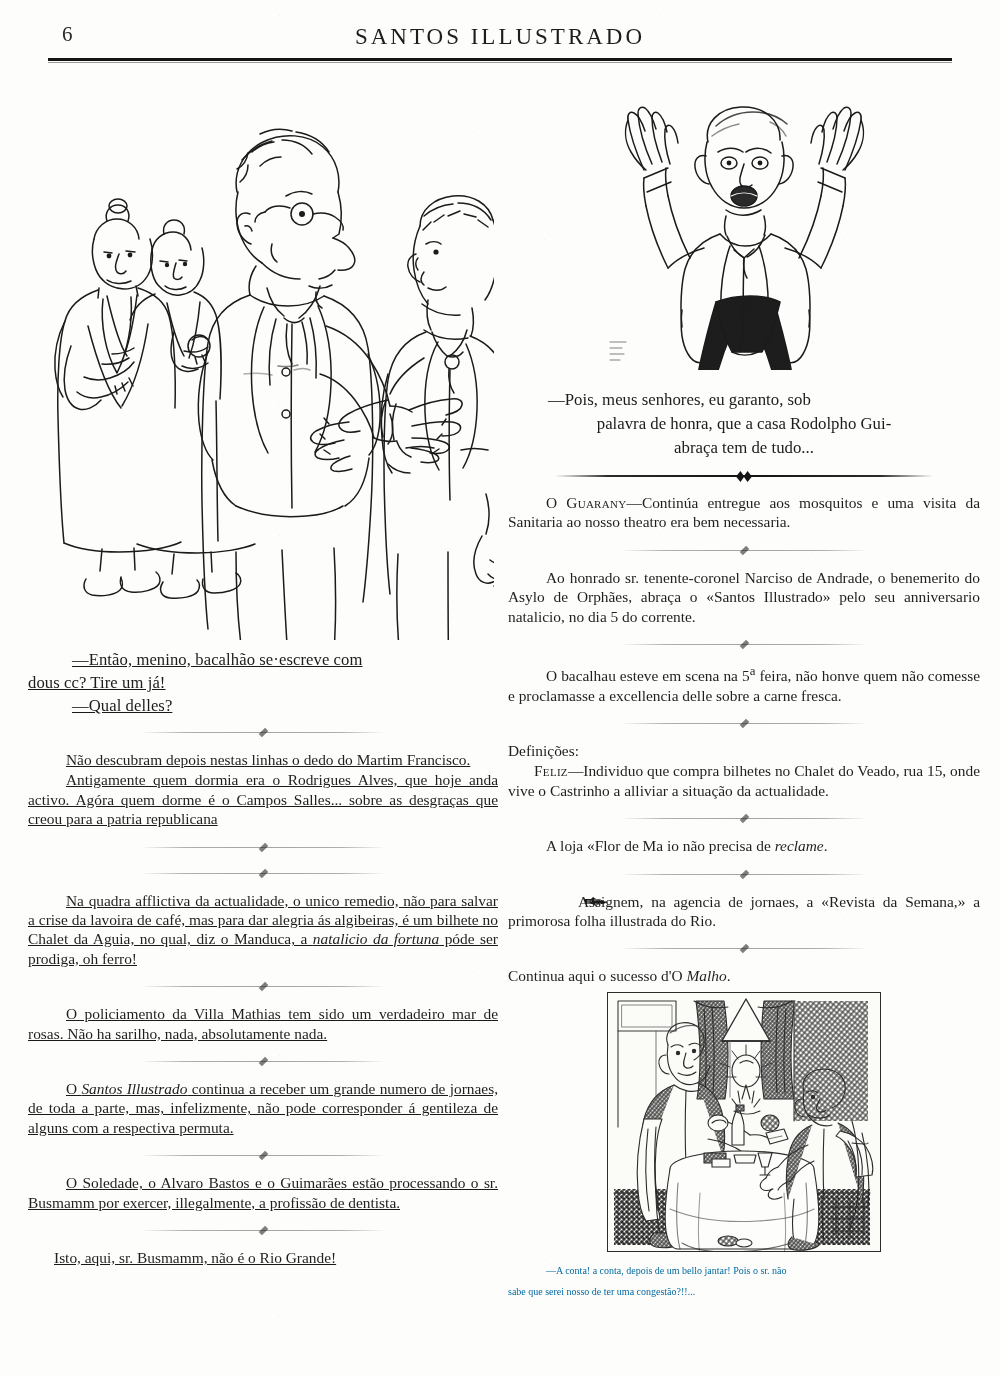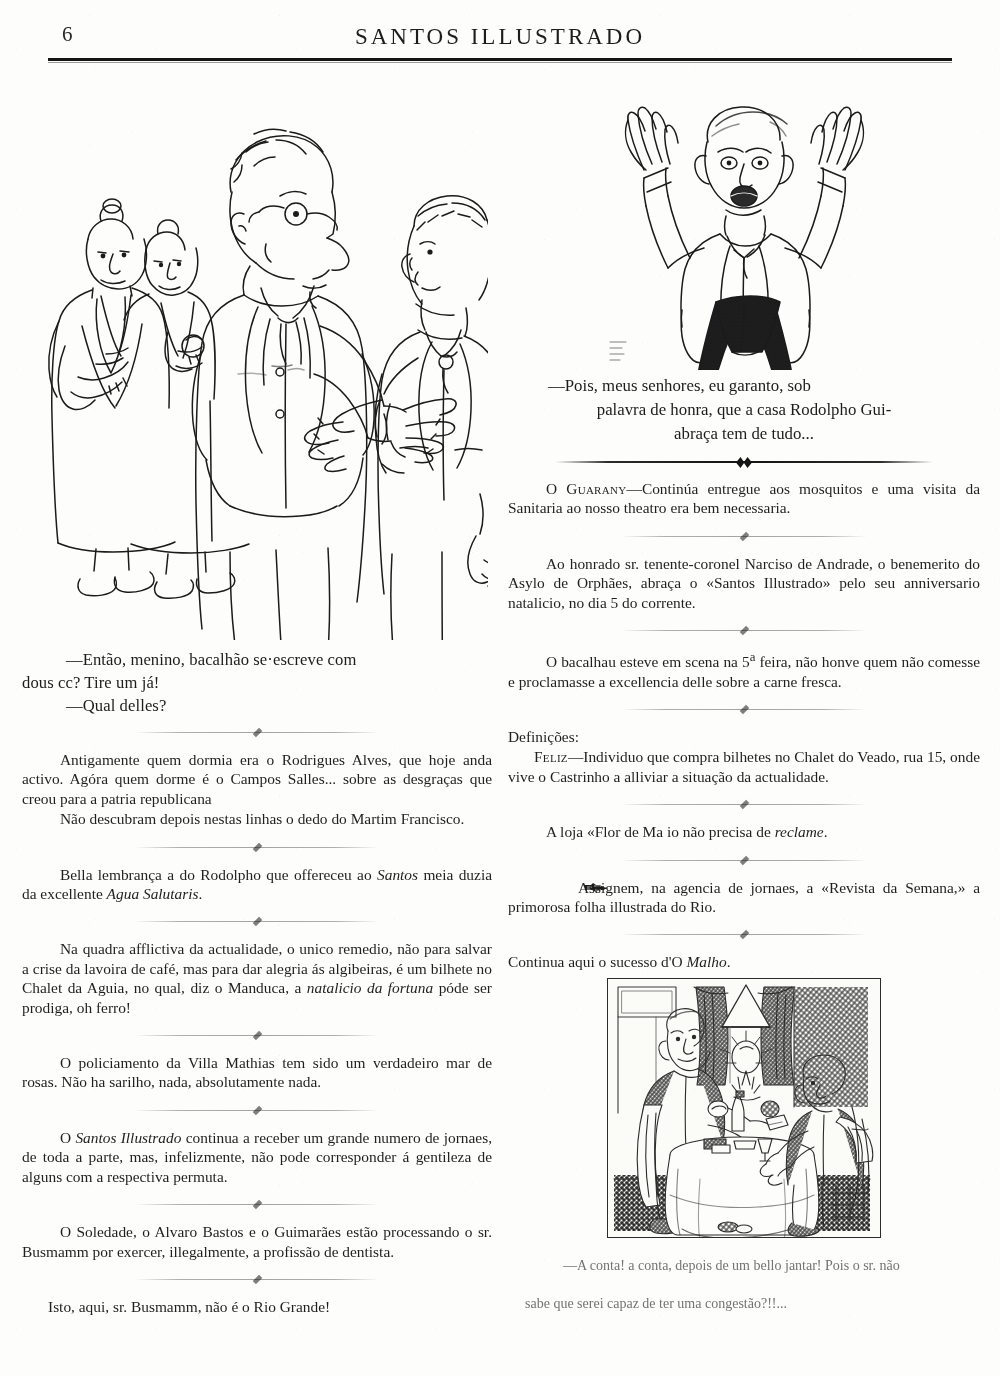--- a/index.html
+++ b/index.html
@@ -80,21 +80,21 @@
     height: 1px;
     background: #4a4a4a;
     opacity: .55;
   }
 
   
   .col {
     position: absolute;
     top: 70px;
   }
-  #col-left  { left: 22px;  width: 470px; }
+  #col-left  { left: 28px;  width: 470px; text-decoration: underline; }
   #col-right { left: 508px; width: 472px; }
 
   p.body {
     margin: 1px 0 0 0;
     font-size: 15.4px;
     line-height: 19.4px;
     text-align: justify;
     text-indent: 38px;
     color: #1f1f1f;
     -webkit-hyphens: none;
@@ -127,25 +127,25 @@
     margin: 0;
     font-size: 16.8px;
     line-height: 24px;
     text-indent: 40px;
     color: #1c1c1c;
     text-align: left;
   }
   p.caption-big.cont { text-indent: 0; text-align: center; }
 
   p.caption-small {
-    margin: 17px;
-    font-size: 14px;
+    margin: 0;
+    font-size: 10px;
     line-height: 21px;
     text-indent: 38px;
-    color: #737373;
+    color: #0369a1;
   }
   p.caption-small.cont { text-indent: 0; }
 
   
   .divider {
     position: relative;
     height: 18px;
     margin: 7px 0 8px 0;
   }
   .divider .bar {
@@ -434,29 +434,26 @@
       <p class="caption l3">—Qual delles?</p>
     </div>
 
     <div class="divider faint">
       <div class="bar"></div>
         <div class="dia"></div>
     </div>
 
     <div id="left-items">
         <div class="blk">
+          <p class="body">Não descubram depois nestas linhas o dedo do Martim Francisco.</p>
           <p class="body">Antigamente quem dormia era o Rodrigues Alves, que hoje anda activo. Agóra quem dorme é o Campos Salles... sobre as desgraças que creou para a patria republicana</p>
-          <p class="body">Não descubram depois nestas linhas o dedo do Martim Francisco.</p>
-        </div>
-        <div class="divider faint">
-          <div class="bar"></div>
-          <div class="dia"></div>
-        </div>
-        <div class="blk">
-          <p class="body">Bella lembrança a do Rodolpho que offereceu ao <i>Santos</i> meia duzia da excellente <i>Agua Salutaris</i>.</p>
+        </div>
+        <div class="divider faint">
+          <div class="bar"></div>
+          <div class="dia"></div>
         </div>
         <div class="divider faint">
           <div class="bar"></div>
           <div class="dia"></div>
         </div>
         <div class="blk">
           <p class="body">Na quadra afflictiva da actualidade, o unico remedio, não para salvar a crise da lavoira de café, mas para dar alegria ás algibeiras, é um bilhete no Chalet da Aguia, no qual, diz o Manduca, a <i>natalicio da fortuna</i> póde ser prodiga, oh ferro!</p>
         </div>
         <div class="divider faint">
           <div class="bar"></div>
@@ -584,21 +581,21 @@
         <path d="M102 336c-10 4-16 12-14 20 2 8 12 12 24 11 13-1 22-7 24-15 1-7-3-13-12-16z" fill="url(#tweed)" stroke="#1b1b1b"></path>
         <path d="M200 336c10 4 16 12 14 20-2 8-12 12-24 11-13-1-22-7-24-15-1-7 3-13 12-16z" fill="url(#tweed)" stroke="#1b1b1b"></path>
         <path d="M92 356c10 5 24 7 38 5M210 356c-10 5-24 7-38 5"></path>
 
         <g stroke="#555" stroke-width="1" opacity=".75">
           <path d="M16 272h16M16 278h12M16 284h14M16 290h10"></path>
         </g>
       </svg>
     </div>
 
-    <div style="margin-top:0;">
+    <div style="margin-top:14px;">
       <p class="caption-big">—Pois, meus senhores, eu garanto, sob</p>
       <p class="caption-big cont">palavra de honra, que a casa Rodolpho Gui-</p>
       <p class="caption-big cont">abraça tem de tudo...</p>
     </div>
 
     <div class="divider strong">
       <div class="bar"></div>
         <div class="dia"></div>
     </div>
 
@@ -791,17 +788,17 @@
         <path d="M186 206c-2 18-2 32 0 42M214 204c0 20 0 34 2 44"></path>
         <path d="M184 244c-6 6-5 12 3 13 9 1 20-1 24-5" fill="url(#hatch)" stroke="#2b2b2b"></path>
 
         <ellipse cx="120" cy="248" rx="10" ry="5" fill="url(#hatchLite)" stroke="#2b2b2b"></ellipse>
         <ellipse cx="136" cy="250" rx="8" ry="4" fill="#fbfbf8" stroke="#2b2b2b"></ellipse>
       </svg>
     </div>
 
     <div>
       <p class="caption-small">—A conta! a conta, depois de um bello jantar!  Pois o sr. não</p>
-      <p class="caption-small cont">sabe que serei capaz de ter uma congestão?!!...</p>
+      <p class="caption-small cont">sabe que serei nosso de ter uma congestão?!!...</p>
     </div>
 
   </div>
 </div>
 
 </body></html>

